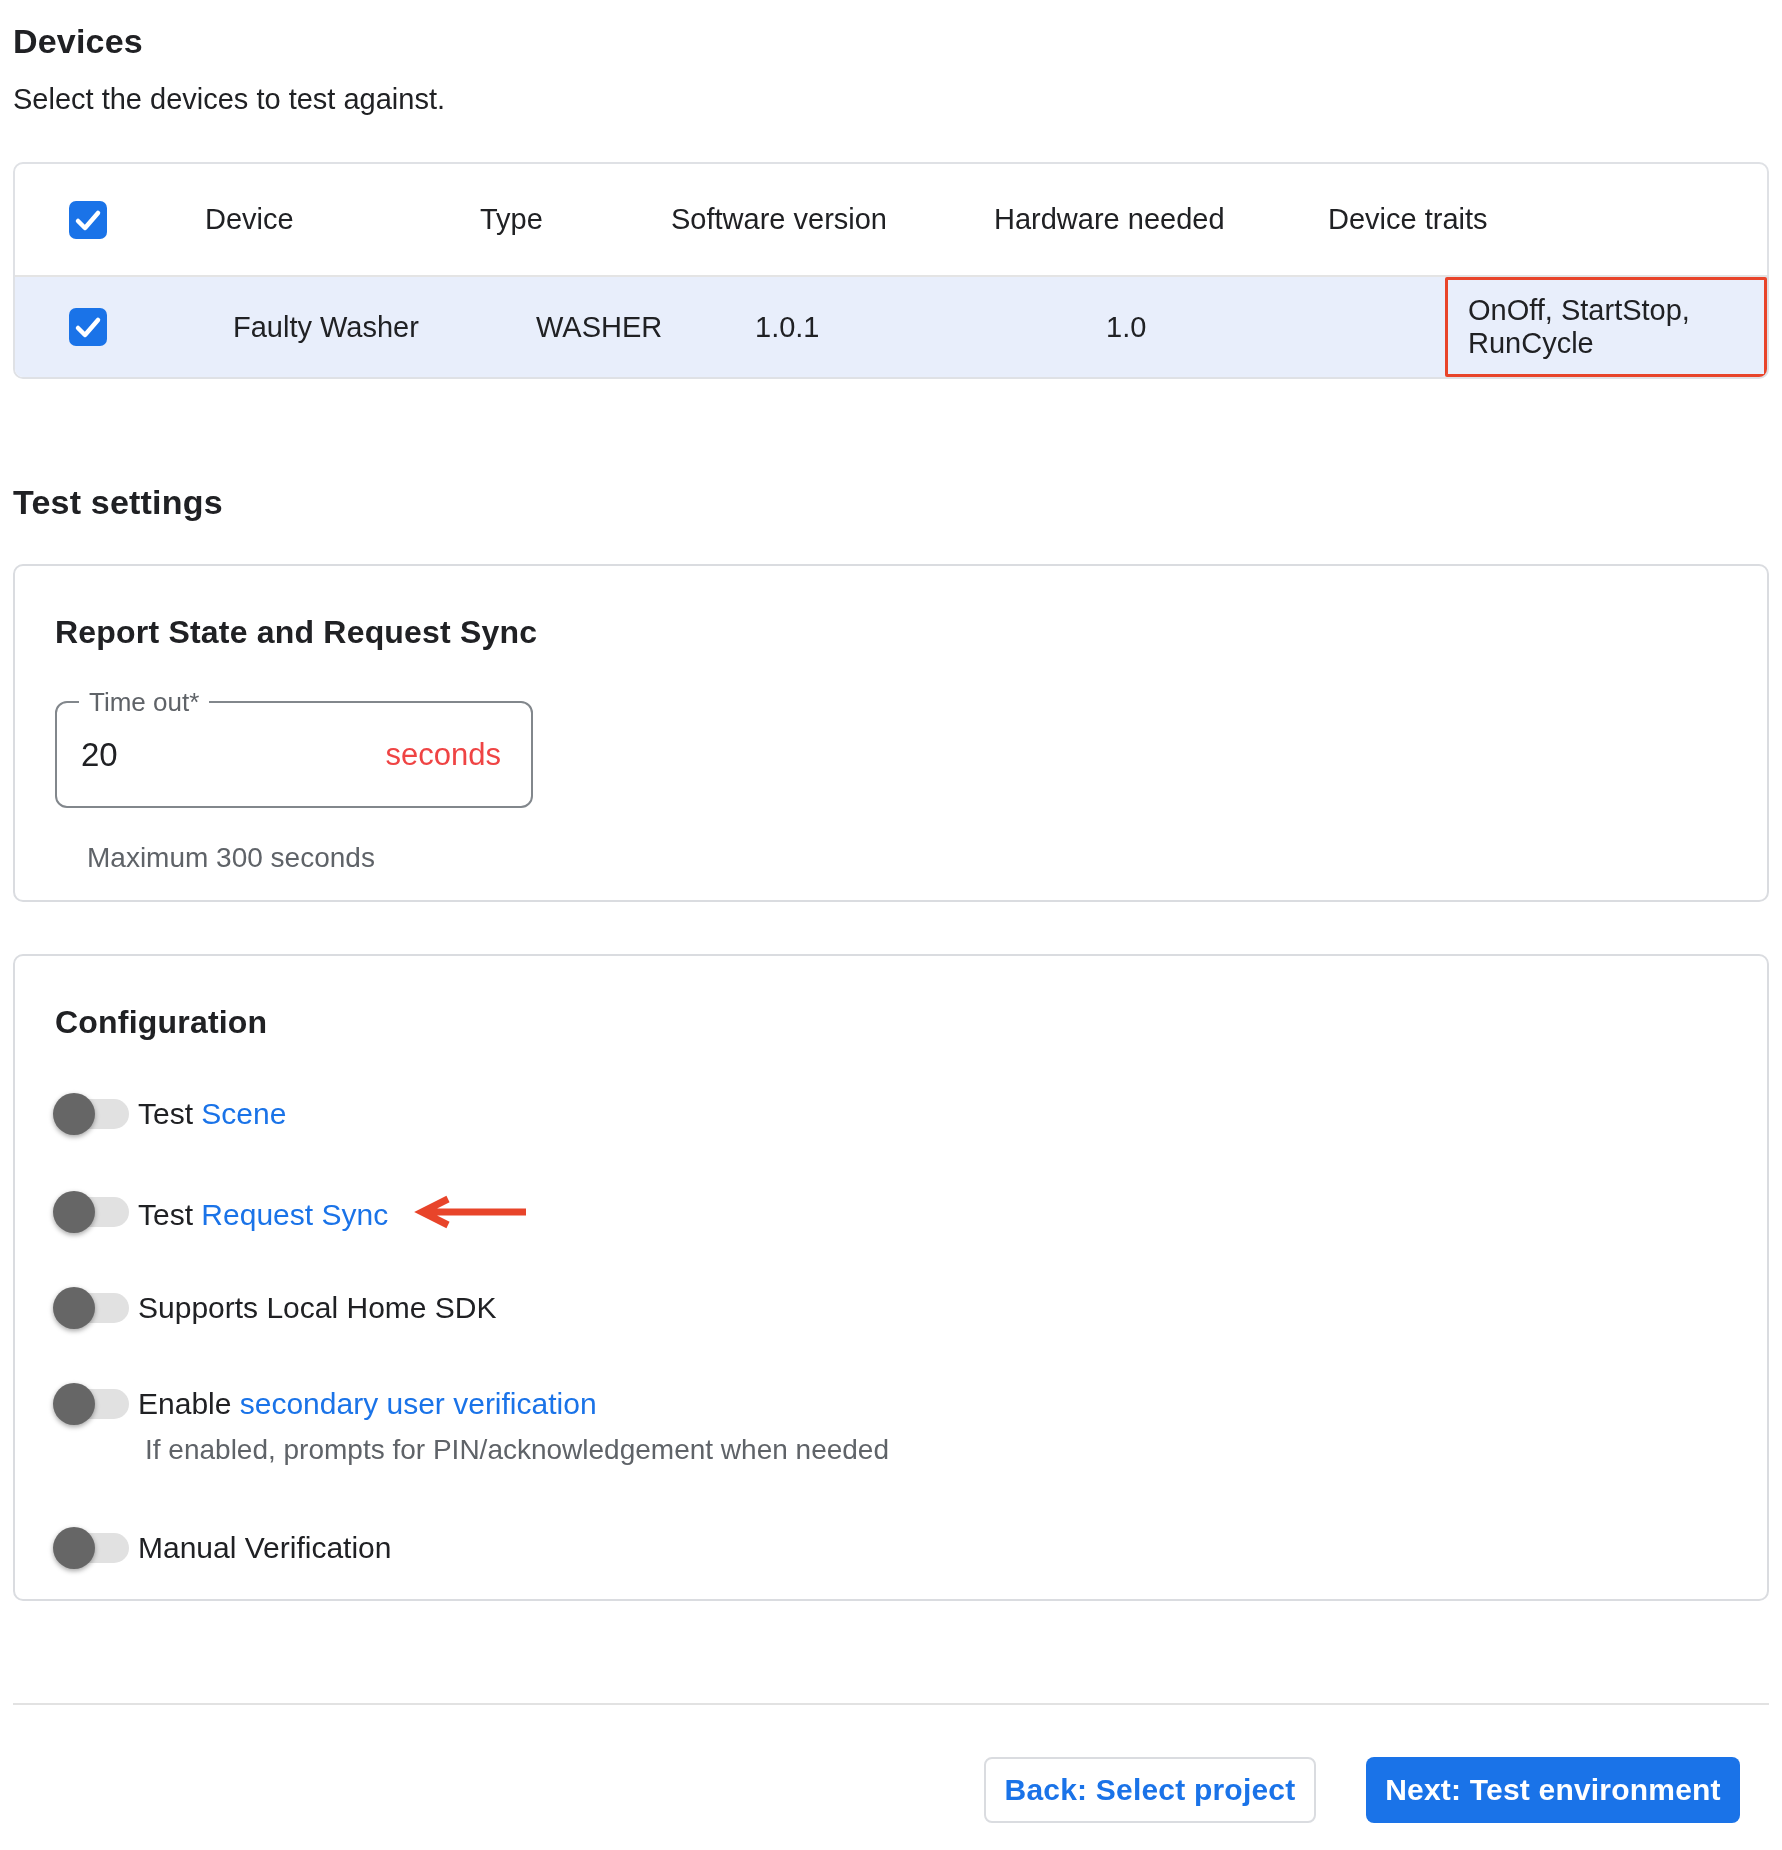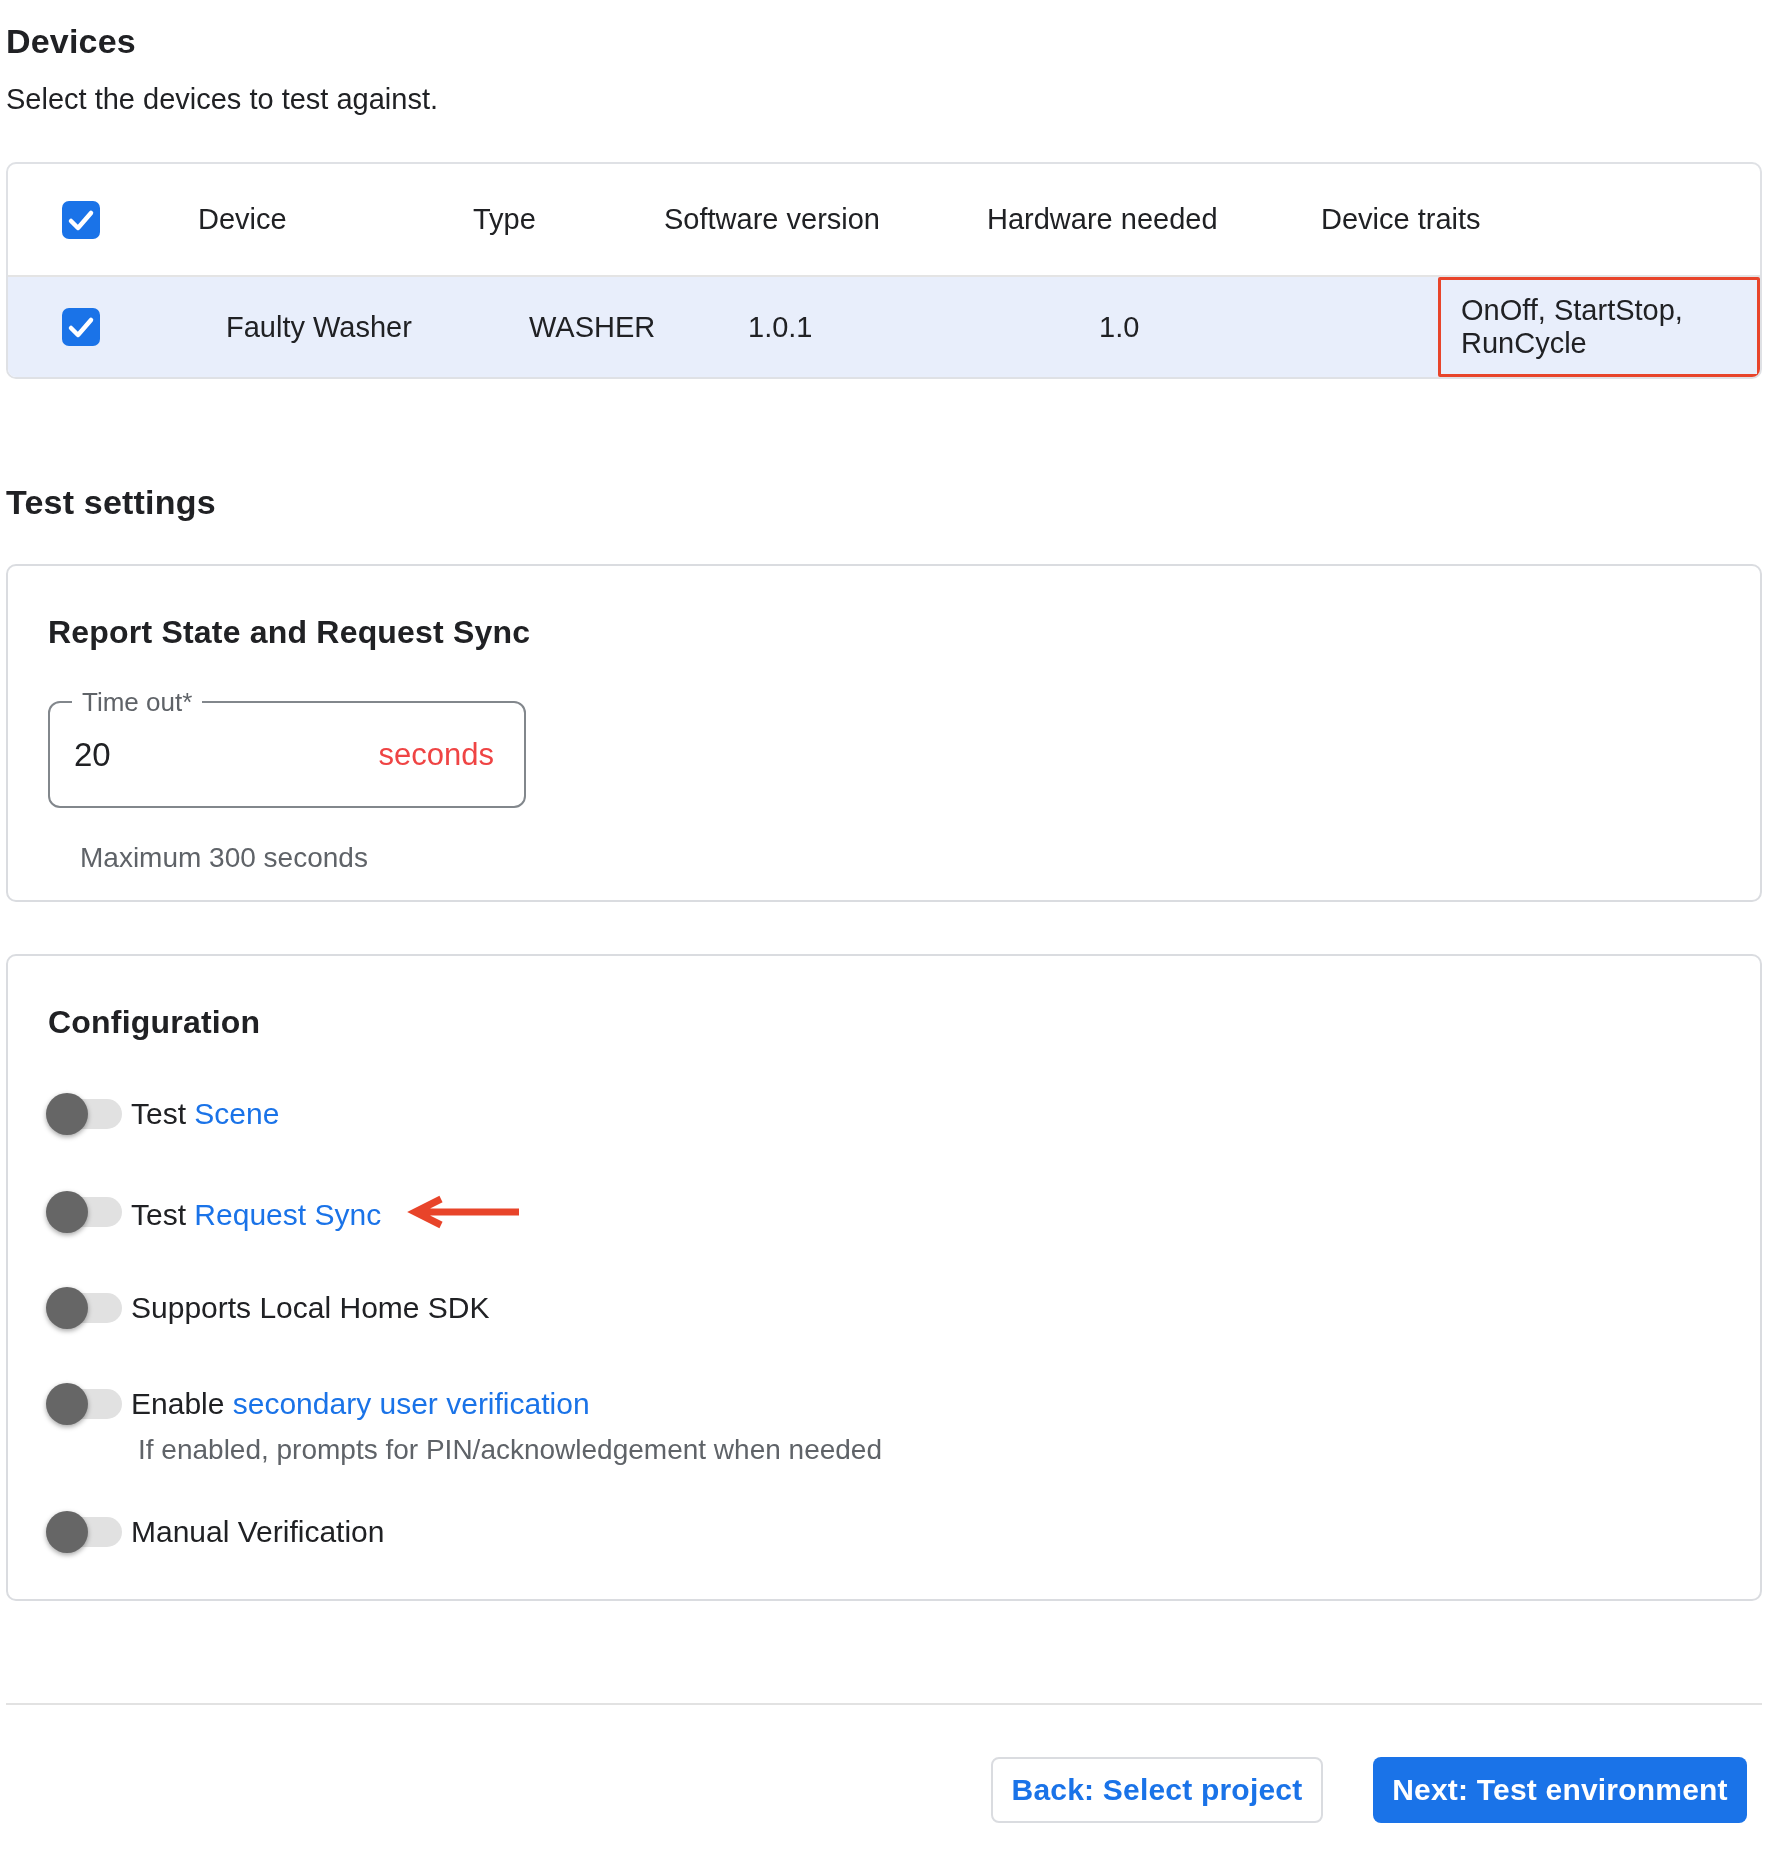--- a/index.html
+++ b/index.html
@@ -2,21 +2,21 @@
 <html><head>
 <meta charset="utf-8">
 <style>
   * { box-sizing: border-box; margin: 0; padding: 0; }
   html, body { width: 1782px; height: 1850px; background: #ffffff; }
   body {
     font-family: "Liberation Sans", sans-serif;
     color: #202124;
     overflow: hidden;
   }
-  .page { padding: 0 6px; }
+  .page { padding: 0 13px; }
 
   
   .h1 {
     margin-top: 22px;
     font-size: 34px;
     font-weight: 700;
     letter-spacing: 0.2px;
   }
   .subtitle {
     margin-top: 22px;
@@ -118,21 +118,21 @@
   }
 
   
   .toggle-row {
     display: flex;
     align-items: center;
     height: 46px;
   }
   .tr-1 { margin-top: 52px; }
   .tr-2, .tr-3, .tr-4 { margin-top: 50px; }
-  .tr-5 { margin-top: 43px; }
+  .tr-5 { margin-top: 59px; }
   .switch {
     position: relative;
     width: 74px; height: 46px;
     flex: 0 0 74px;
     cursor: pointer;
   }
   .switch .track {
     position: absolute;
     left: 3px; top: 8px;
     width: 71px; height: 30px;

